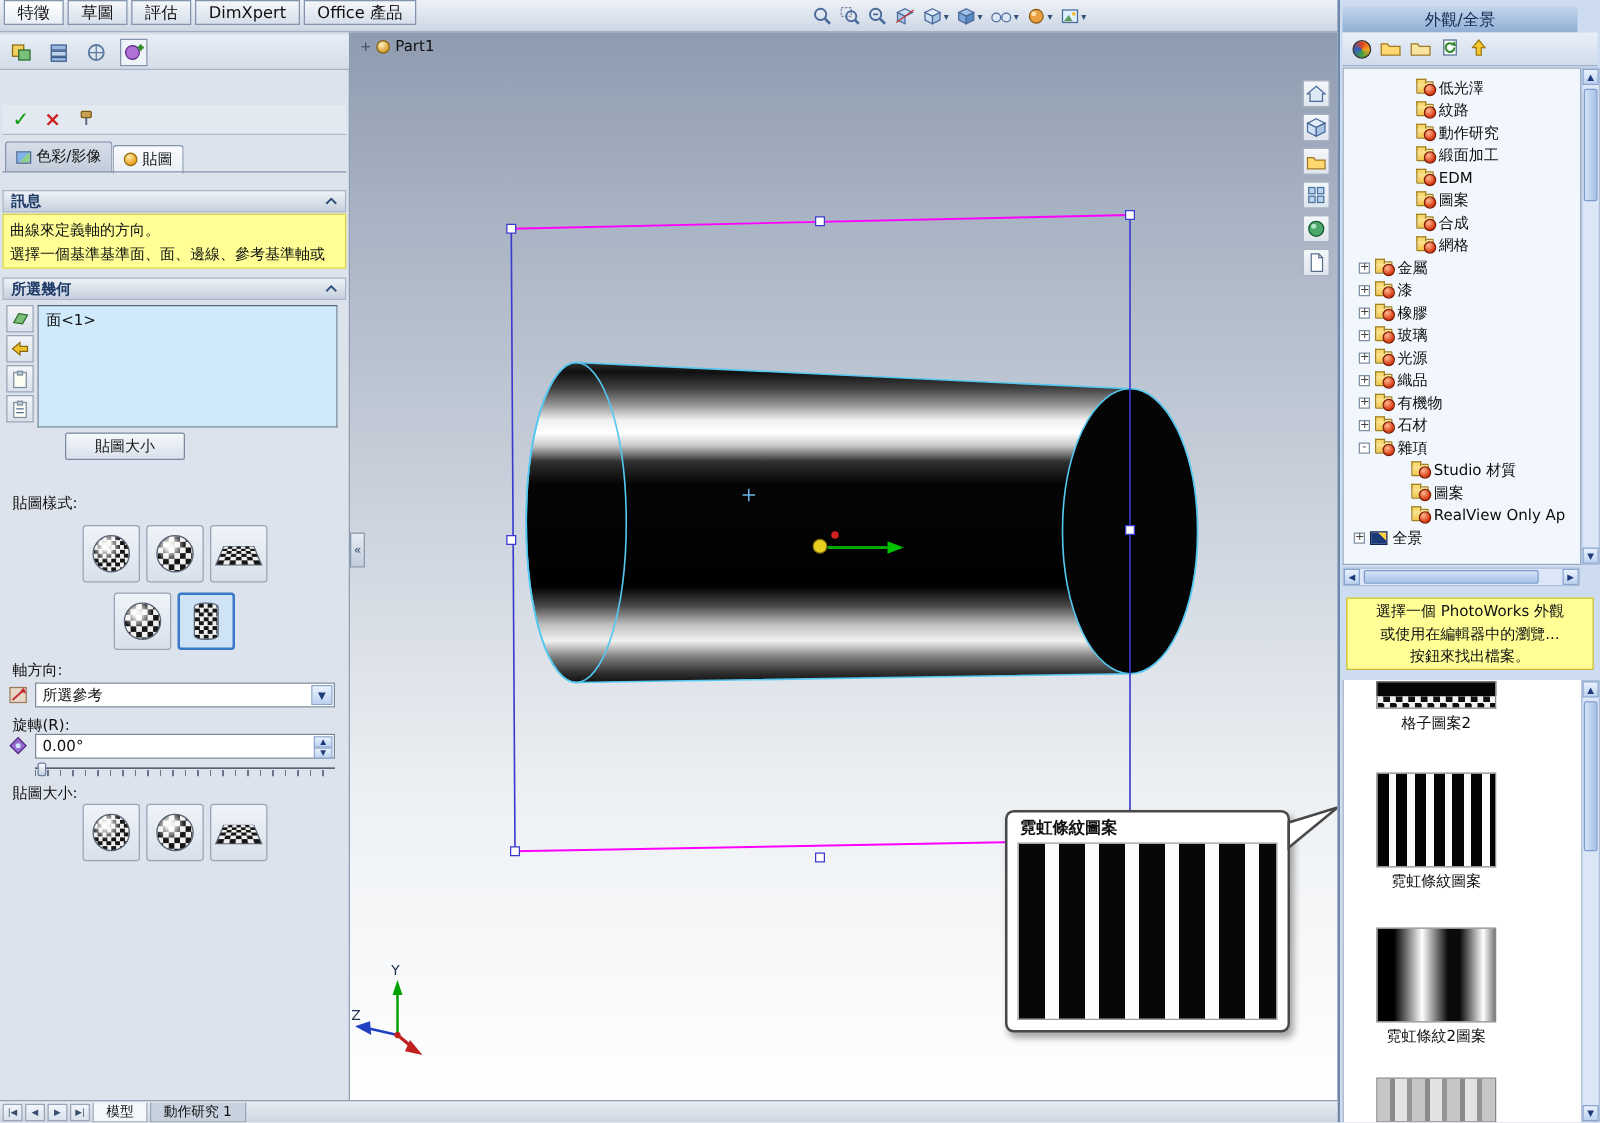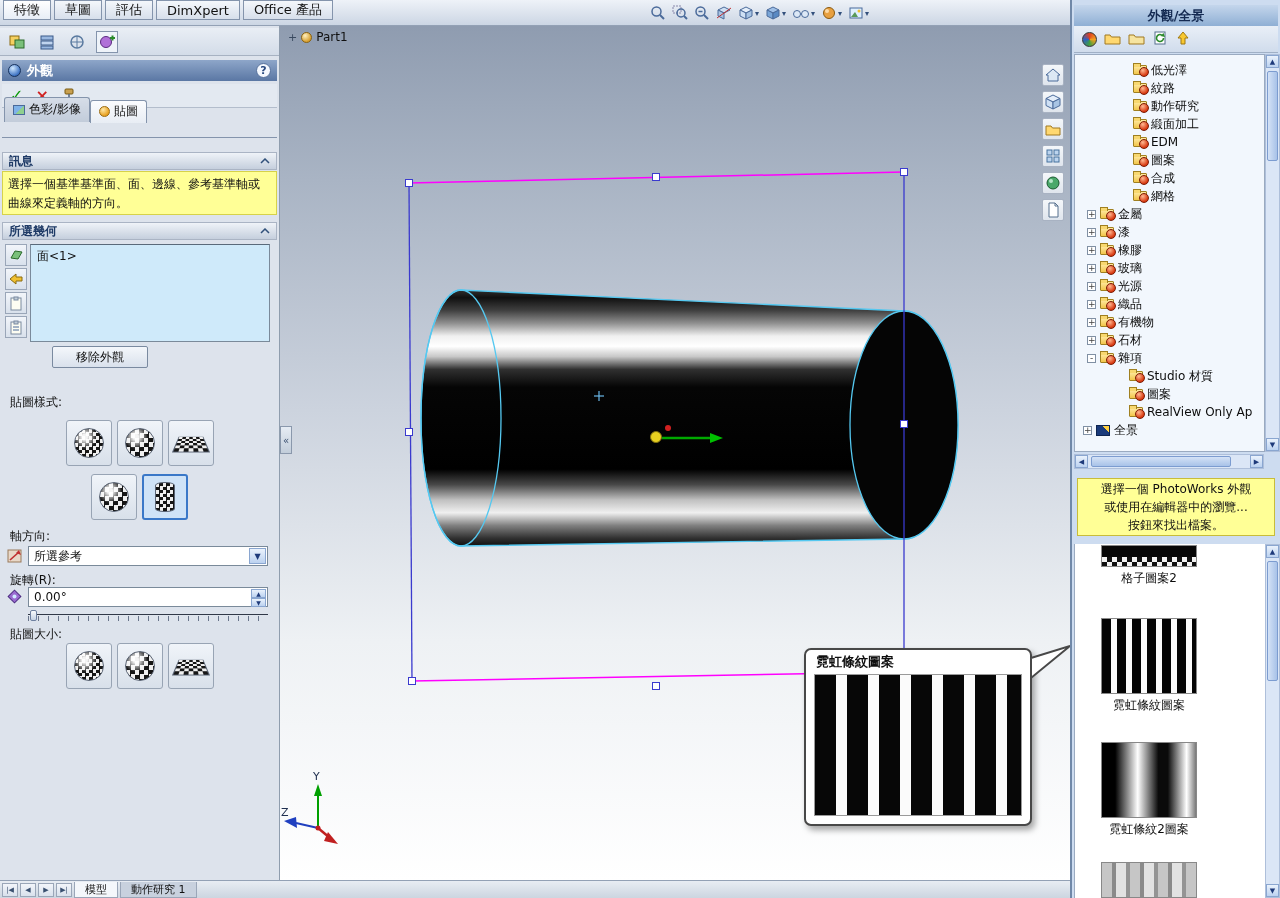--- a/index.html
+++ b/index.html
@@ -29,21 +29,21 @@
   #pm-header .ttl { color:#fff; font-weight:bold; font-size:13px; margin-left:6px; flex:1; }
   .ball14 { width:13px; height:13px; border-radius:50%;
     background:radial-gradient(circle at 35% 30%, #cfe8ff, #3f74c4 70%, #1c3d76); border:1px solid #16325e; }
   #help-btn { width:15px; height:15px; border-radius:50%; background:#f4f8ff; border:1px solid #55709c;
     color:#2a4a80; font-size:11px; font-weight:bold; text-align:center; line-height:13px; }
   #pm-actions { position:absolute; left:2px; top:58px; width:275px; height:24px;
     background:#e3e9f1; border-bottom:1px solid #b3bdcc; display:flex; align-items:center; gap:12px; padding-left:8px; }
   .okx { font-size:16px; font-weight:bold; }
   .ok { color:#0a9a0a; } .cancel { color:#d02020; }
 
-  #pm-tabs { position:absolute; left:4px; top:72px; height:24px; display:flex; align-items:flex-end; }
+  #pm-tabs { position:absolute; left:4px; top:88px; height:24px; display:flex; align-items:flex-end; }
   .ptab { display:flex; align-items:center; gap:4px; padding:3px 8px 4px; border:1px solid #8494ac;
     border-bottom:none; border-radius:3px 3px 0 0; background:linear-gradient(#d6dde8,#c2ccda); font-size:12px; }
   .ptab.active { background:linear-gradient(#fbfcfe,#e8edf4); position:relative; top:1px; height:23px;justify-content:flex-end; }
   .mini-img { width:12px; height:10px; background:linear-gradient(135deg,#7fb2e8 50%,#8fd08f 50%); border:1px solid #4a6a9a; }
   .mini-decal { width:11px; height:11px; border-radius:50%; background:radial-gradient(circle at 35% 30%, #ffe9a8, #e8a020 70%); border:1px solid #9a6a10; }
   #tabs-line { position:absolute; left:2px; top:111px; width:275px; height:1px; background:#8494ac; }
 
   .grp-hdr { position:absolute; left:2px; width:275px; height:18px;
     background:linear-gradient(#eff3f8,#c5cfdd); border:1px solid #aab4c4; display:flex; align-items:center;
     padding:0 6px; font-weight:bold; color:#1e3a66; }
@@ -114,23 +114,23 @@
   #callout { position:absolute; left:524px; top:622px; width:228px; height:178px; background:#fff;
     border:2px solid #484848; border-radius:7px; box-shadow:3px 4px 6px rgba(0,0,0,.35); }
   #callout .c-title { padding:3px 10px 2px; font-weight:bold; font-size:13px; color:#101010; }
   #callout .c-stripes { margin:1px 8px 8px; height:142px; border:1px solid #9a9a9a;
     background:repeating-linear-gradient(90deg,#070707 0 21px,#fbfbfb 21px 32px); }
   #callout-tail { position:absolute; left:750px; top:616px; overflow:visible; }
 
   
   #task-pane { position:absolute; left:1070px; top:0; width:210px; height:898px;
     background:#cddcf0; border-left:2px solid #7088a8; }
-  #tp-header { position:absolute; left:2px; top:5px; width:204px; height:21px;
+  #tp-header { position:absolute; left:2px; top:5px; width:188px; height:21px;
     background:linear-gradient(#c4d6ec,#8fafd4); display:flex; align-items:center; justify-content:center;
-    font-weight:bold; font-size:13px; color:#142a52; }
+    font-weight:normal; font-size:13px; color:#142a52; }
   #tp-toolbar { position:absolute; left:2px; top:26px; width:204px; height:27px;
     background:linear-gradient(#e9eff7,#d0dcec); border-bottom:1px solid #a0b0c6;
     display:flex; align-items:center; gap:7px; padding-left:8px; }
   .tp-ball { width:15px; height:15px; border-radius:50%;
     background:conic-gradient(#e04020,#f0a020,#40a040,#3060c0,#e04020); border:1px solid #333; }
   #tp-tree { position:absolute; left:2px; top:54px; width:191px; height:398px; background:#f2f7fd;
     border:1px solid #9aaac0; overflow:hidden; padding-top:6px; }
   .trow { display:flex; align-items:center; height:18px; gap:4px; white-space:nowrap; }
   .trow.l0 { padding-left:8px; } .trow.l1 { padding-left:12px; }
   .trow.l2 { padding-left:58px; } .trow.l2b { padding-left:54px; }
@@ -291,25 +291,20 @@
         </span>
       <span class="pmt-btn pressed">
           <svg width="18" height="18">
             <circle cx="8" cy="9" r="5.5" fill="#b070d8" stroke="#5a2a80"></circle>
             <line x1="12" y1="5" x2="17" y2="5" stroke="#2a8a2a" stroke-width="2"></line>
             <line x1="14.5" y1="2.5" x2="14.5" y2="7.5" stroke="#2a8a2a" stroke-width="2"></line>
           </svg>
         </span>
     </div>
 
-    <div id="pm-header">
-      <span class="ball14"></span>
-      <span class="ttl">外觀</span>
-      <span id="help-btn">?</span>
-    </div>
 
     <div id="pm-actions">
       <span class="okx ok">✓</span>
       <span class="okx cancel">×</span>
       <span><svg width="18" height="16">
             <rect x="4" y="3" width="8" height="5" rx="1" fill="#c8a050" stroke="#7a5a10"></rect>
             <line x1="8" y1="8" x2="8" y2="14" stroke="#5a6a80" stroke-width="1.6"></line>
           </svg></span>
     </div>
 
@@ -326,22 +321,22 @@
     <div id="tabs-line"></div>
 
     <div class="grp-hdr" style="top:126px">
       <span>訊息</span>
         <span class="sp"></span>
       <svg width="10" height="6">
           <polyline points="1,5 5,1 9,5" fill="none" stroke="#30507a" stroke-width="1.5"></polyline>
         </svg>
     </div>
     <div id="msg-box">
+      <div>曲線來定義軸的方向。</div>
       <div>選擇一個基準基準面、面、邊線、參考基準軸或</div>
-      <div>曲線來定義軸的方向。</div>
     </div>
 
     <div class="grp-hdr" style="top:196px">
       <span>所選幾何</span>
         <span class="sp"></span>
       <svg width="10" height="6">
           <polyline points="1,5 5,1 9,5" fill="none" stroke="#30507a" stroke-width="1.5"></polyline>
         </svg>
     </div>
     <div id="selgeo-icons">
@@ -366,21 +361,21 @@
             <rect x="2" y="2" width="10" height="12" fill="#fdfdf2" stroke="#7a8aa0"></rect>
             <rect x="5" y="1" width="4" height="3" fill="#c0ccd8" stroke="#7a8aa0"></rect>
             <line x1="4" y1="7" x2="10" y2="7" stroke="#4a6a9a"></line>
             <line x1="4" y1="10" x2="10" y2="10" stroke="#4a6a9a"></line>
           </svg>
         </div>
     </div>
     <div id="selgeo-list">
       <span>面&lt;1&gt;</span>
     </div>
-    <div id="remove-btn">移除外觀</div>
+    <div id="remove-btn">貼圖大小</div>
 
 
     <div class="lbl" style="top:368px">貼圖樣式:</div>
     <div class="map-btn" style="left:66px; top:394px">
         <span class="sph small"></span>
       </div>
     <div class="map-btn" style="left:117px; top:394px">
         <span class="sph"></span>
       </div>
     <div class="map-btn" style="left:168px; top:394px">

